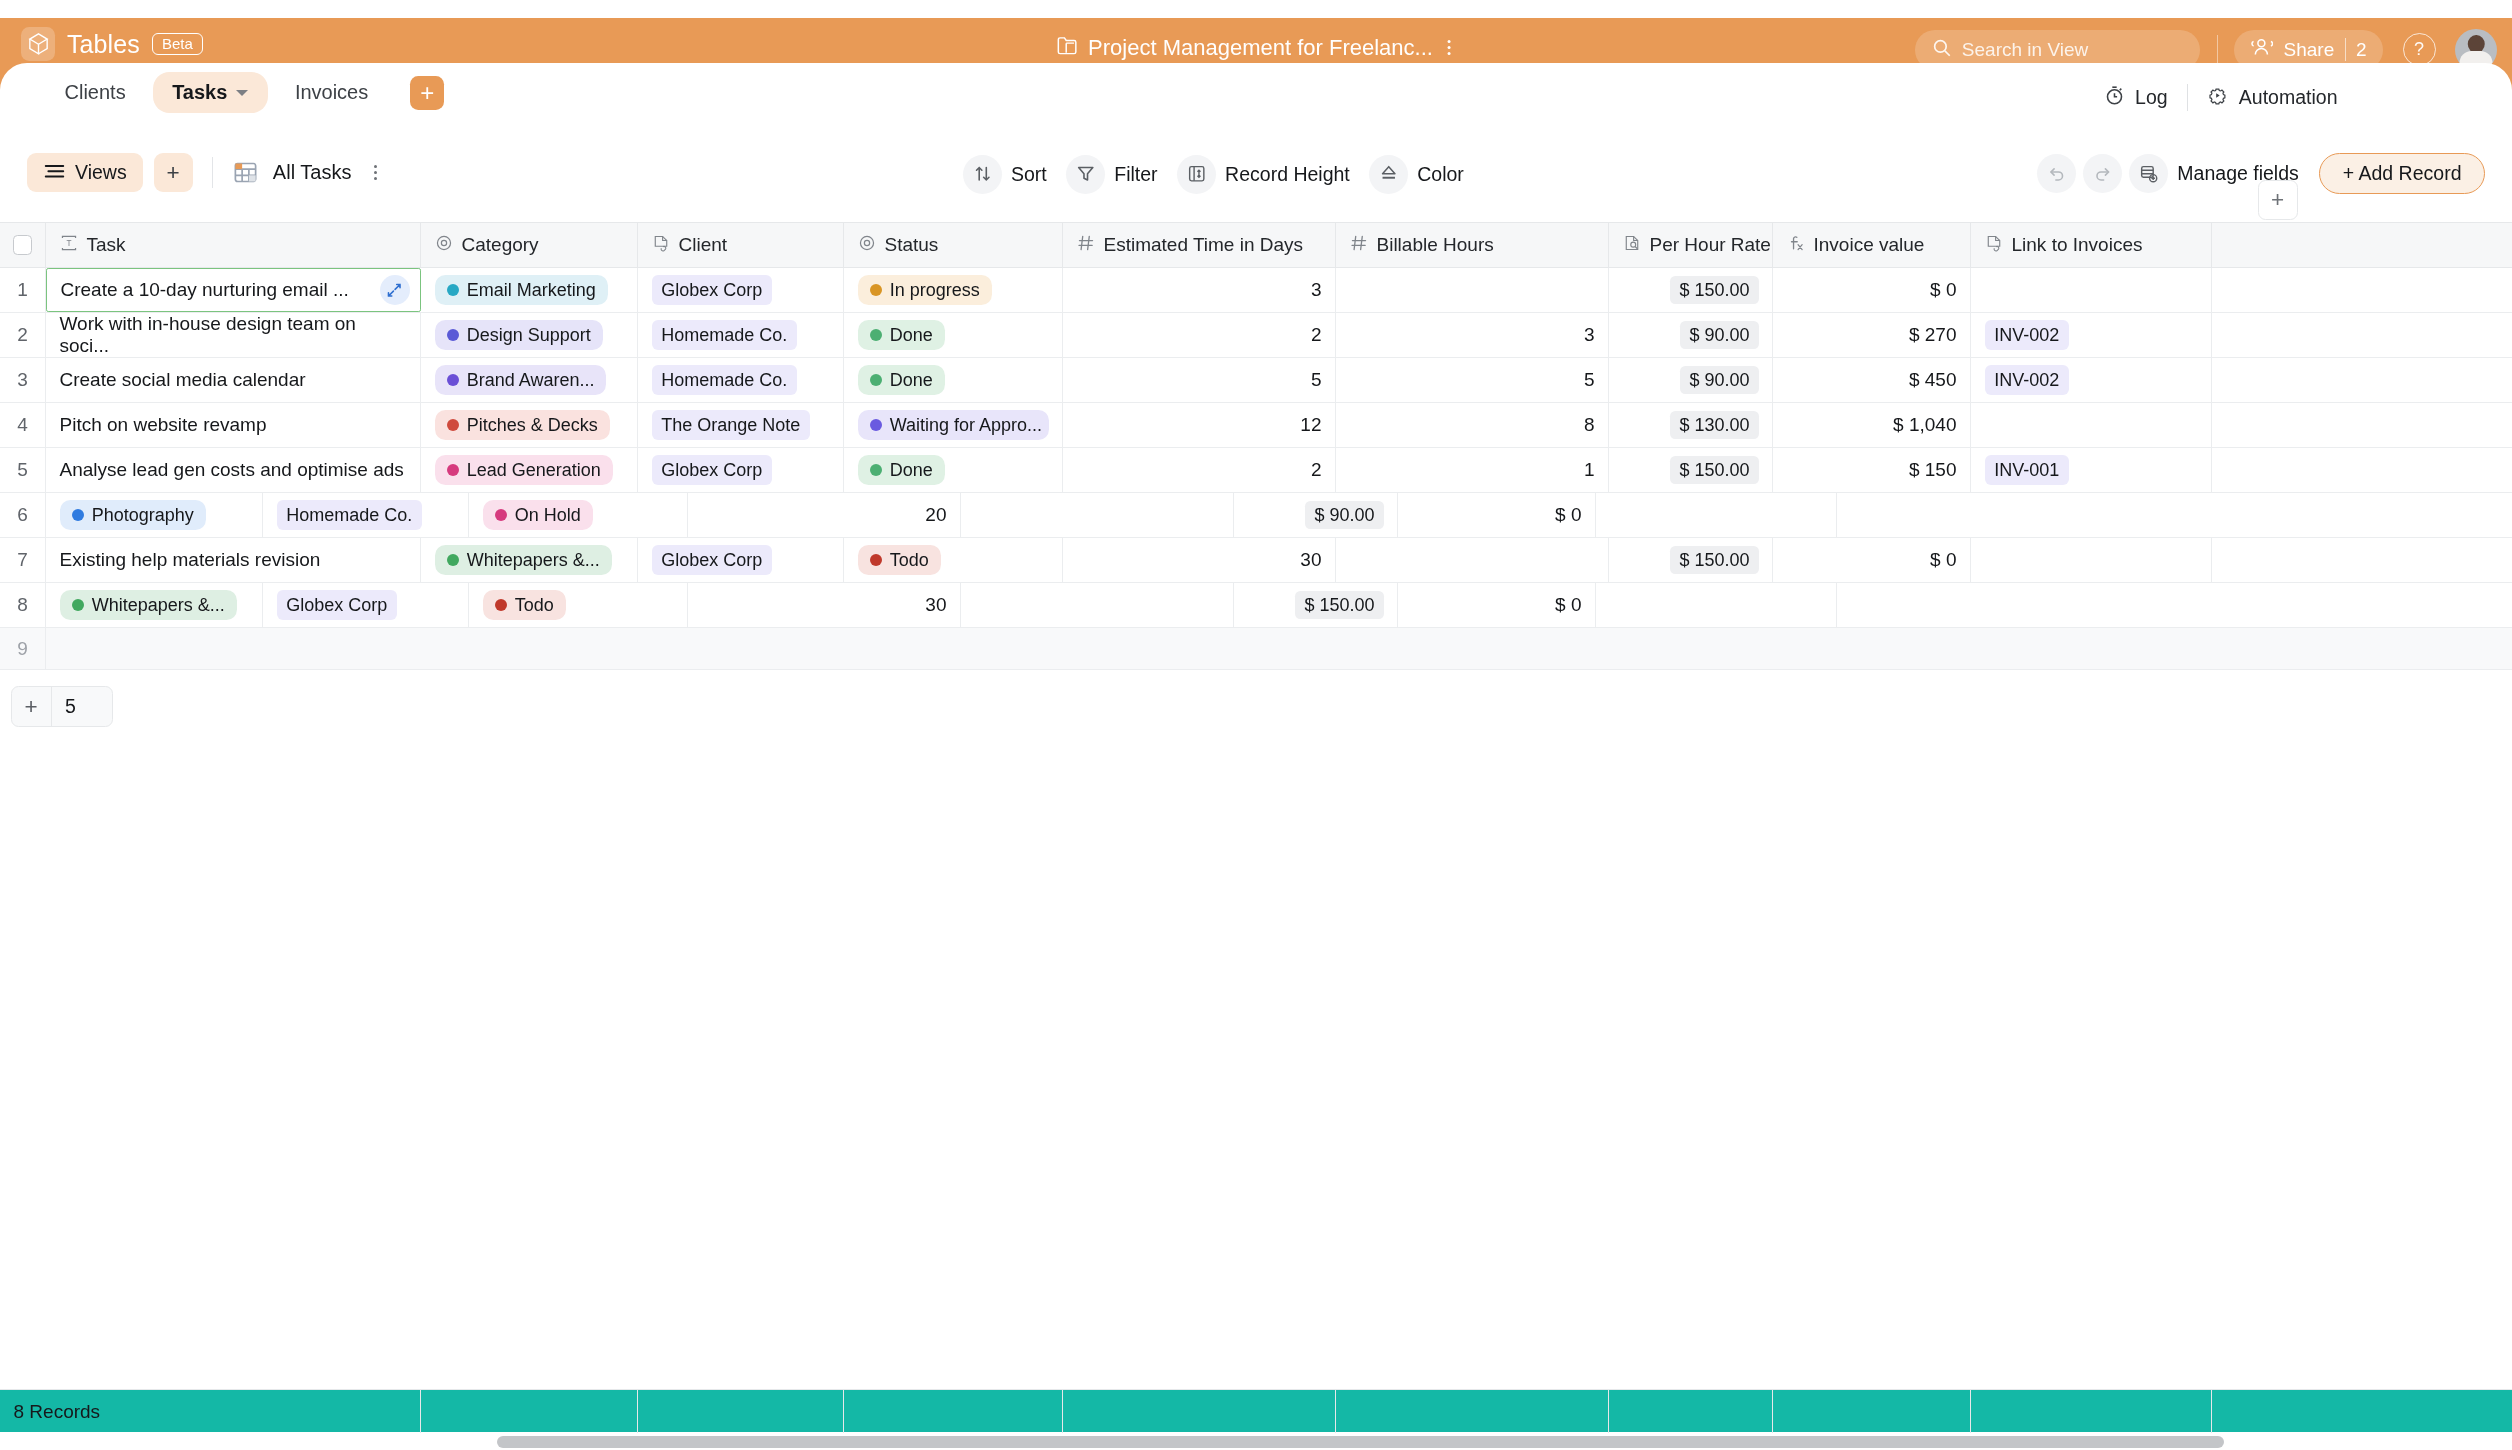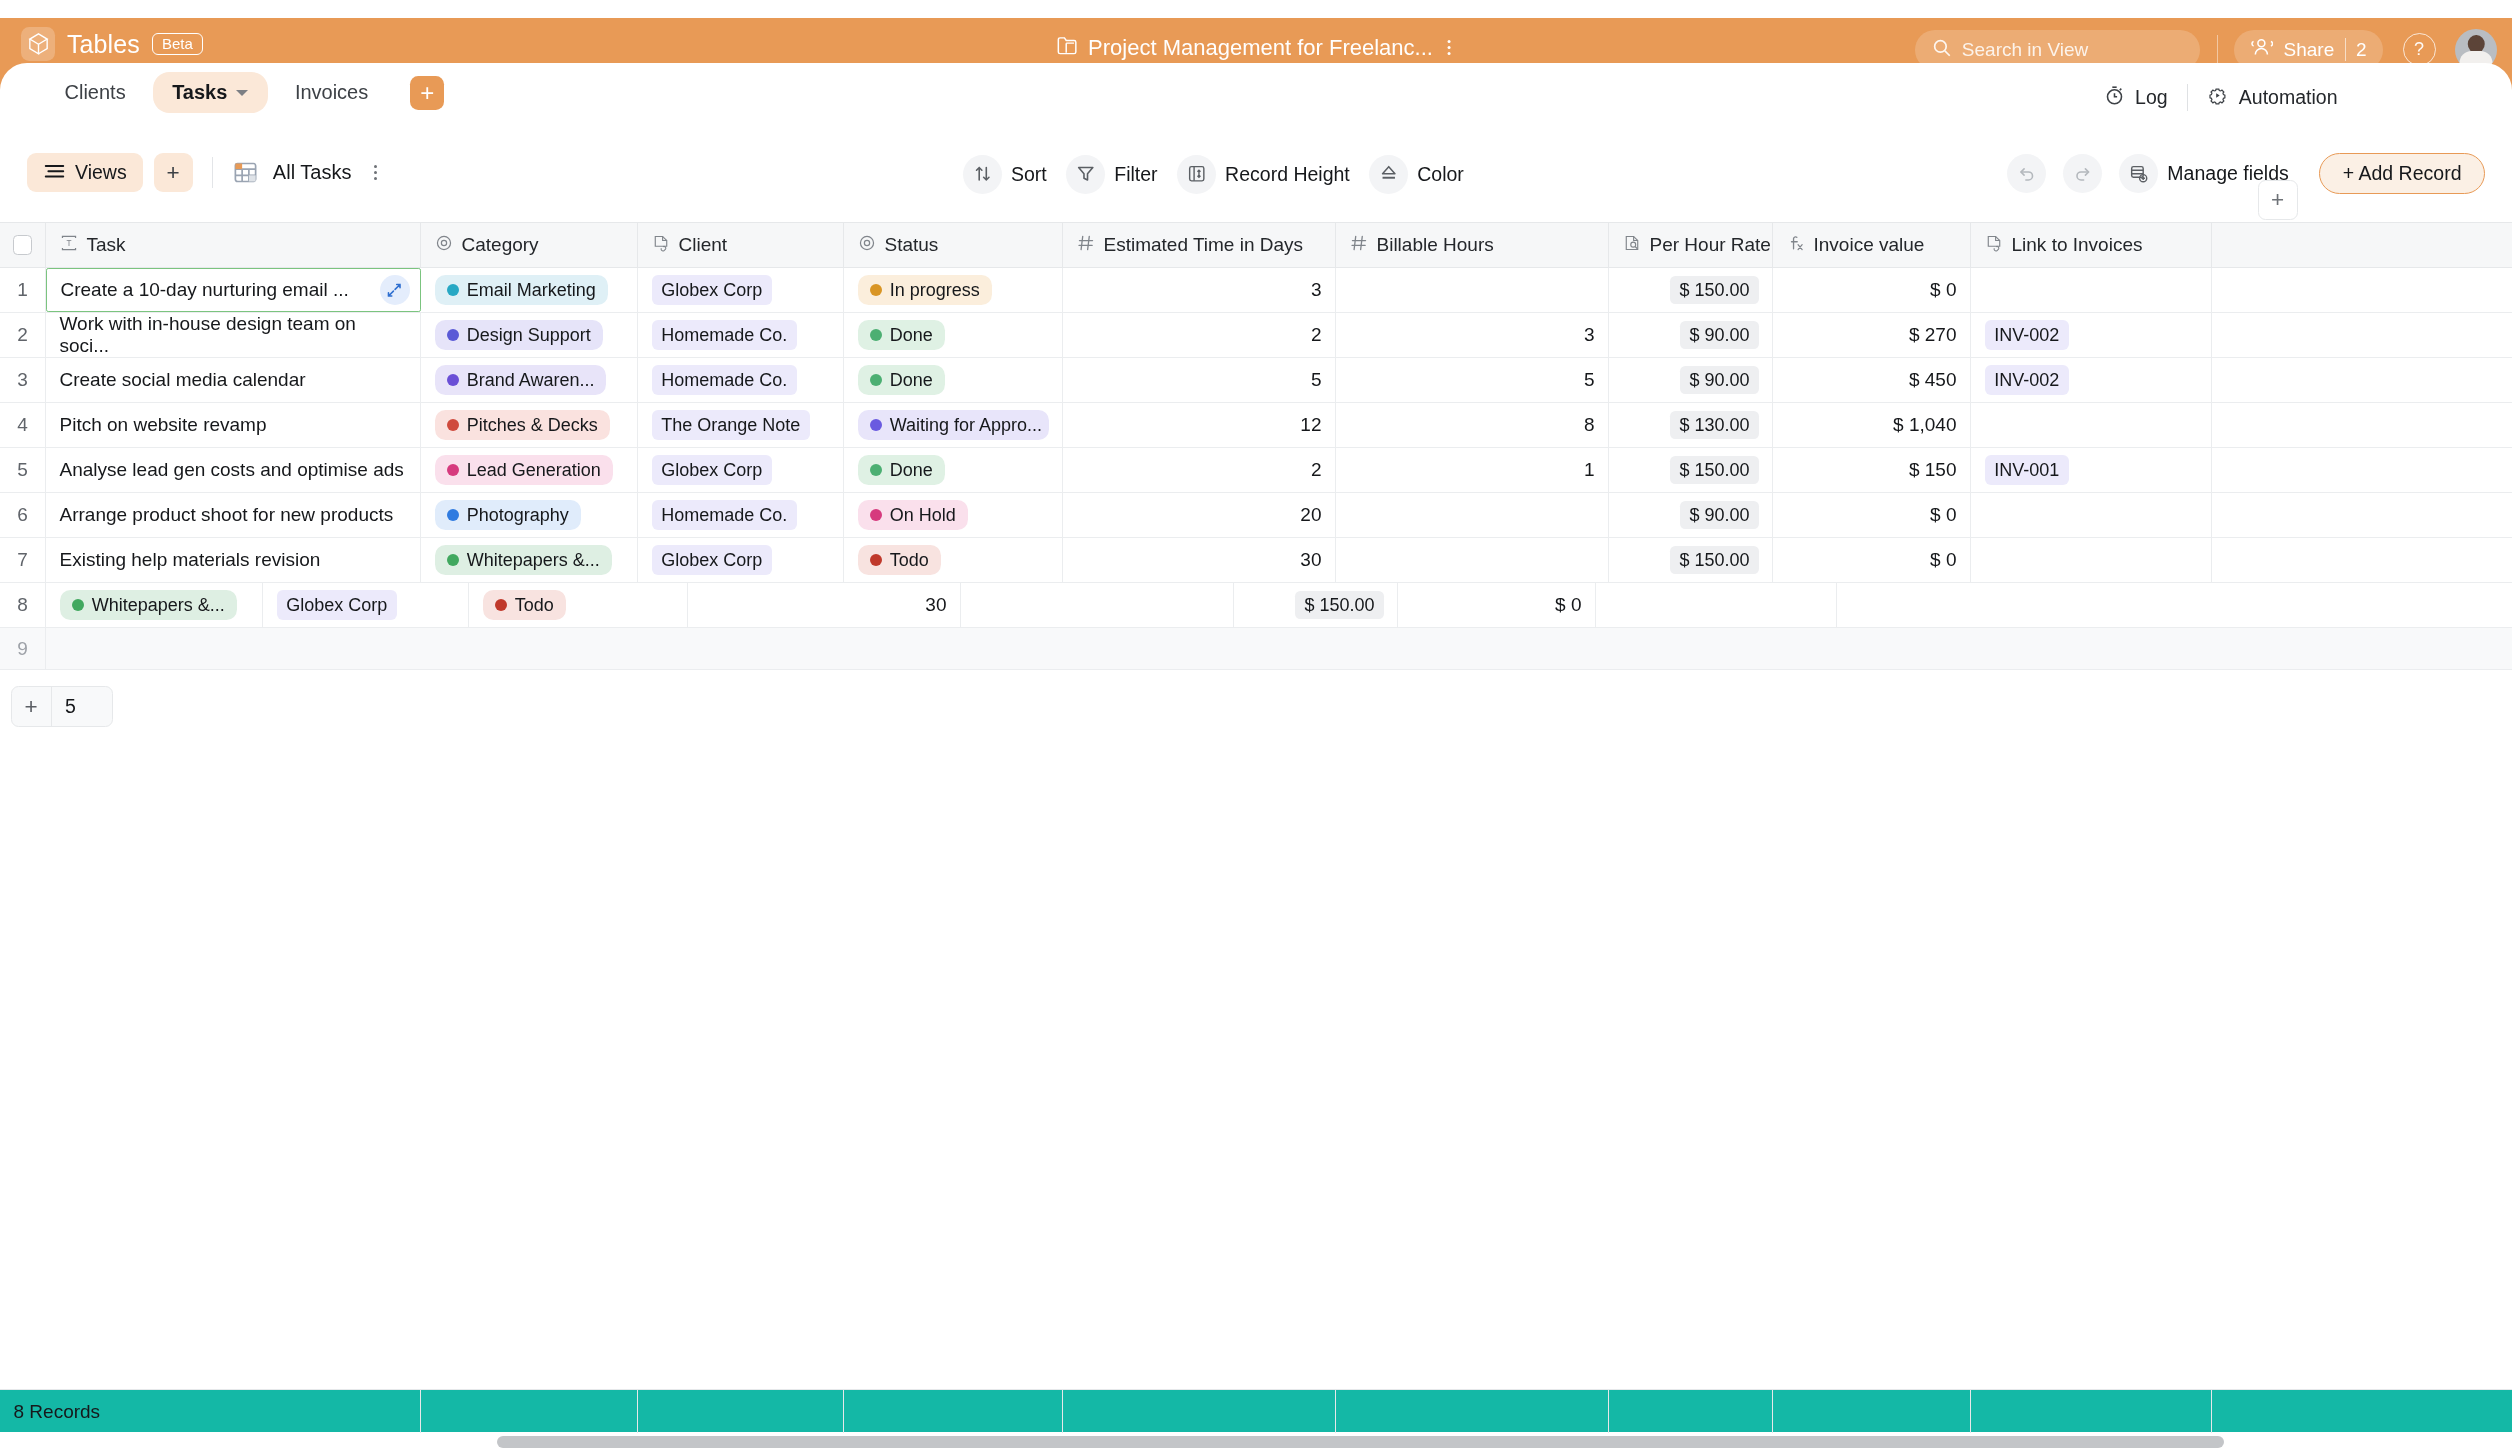--- a/index.html
+++ b/index.html
@@ -141,21 +141,21 @@
     display: flex; align-items: center; gap: 6px;
   }
   .tb-btn {
     display: flex; align-items: center; gap: 9px;
     font-size: 19.5px; color: #16181b; padding: 0 13.5px 0 0;
   }
   .circ {
     width: 39px; height: 39px; border-radius: 50%; background: #f3f4f6;
     display: flex; align-items: center; justify-content: center;
   }
-  .tb-right { position: absolute; right: 27px; top: 6px; display: flex; align-items: center; gap: 17px; }
+  .tb-right { position: absolute; right: 27px; top: 6px; display: flex; align-items: center; gap: 7px; }
   .add-record {
     border: 1.5px solid #e89a56; background: #fbf0e5; border-radius: 21px;
     padding: 8.2px 22.5px; font-size: 19.5px; color: #16181b; white-space: nowrap;
   }
 
   
   .grid { position: absolute; left: 0; top: 222px; width: 2512px; }
   .ghead {
     display: flex; height: 46px; background: #f6f7f8;
     border-top: 0.7px solid #e6e8ea; border-bottom: 0.7px solid #e6e8ea;
@@ -660,23 +660,20 @@
         <div class="cell right" style="width:164px">
           <span class="money-pill">$ 150.00</span>
         </div>
         <div class="cell right" style="width:198px">$ 150</div>
         <div class="cell" style="width:241px">
           <span class="pill-plain">INV-001</span>
         </div>
       </div>
       <div class="row">
         <div class="cell rownum" style="width:46px">6</div>
-        <div class="cell" style="width:375px">
-          <span>Arrange product shoot for new products</span>
-        </div>
         <div class="cell" style="width:217px">
           <span class="chip" style="background:#e0ecfb">
             <span class="dot" style="background:#2f7be0"></span>
             <span>Photography</span>
           </span>
         </div>
         <div class="cell" style="width:206px">
           <span class="pill-plain" style="background:#eceafb"><span>Homemade Co.</span></span>
         </div>
         <div class="cell" style="width:219px">

